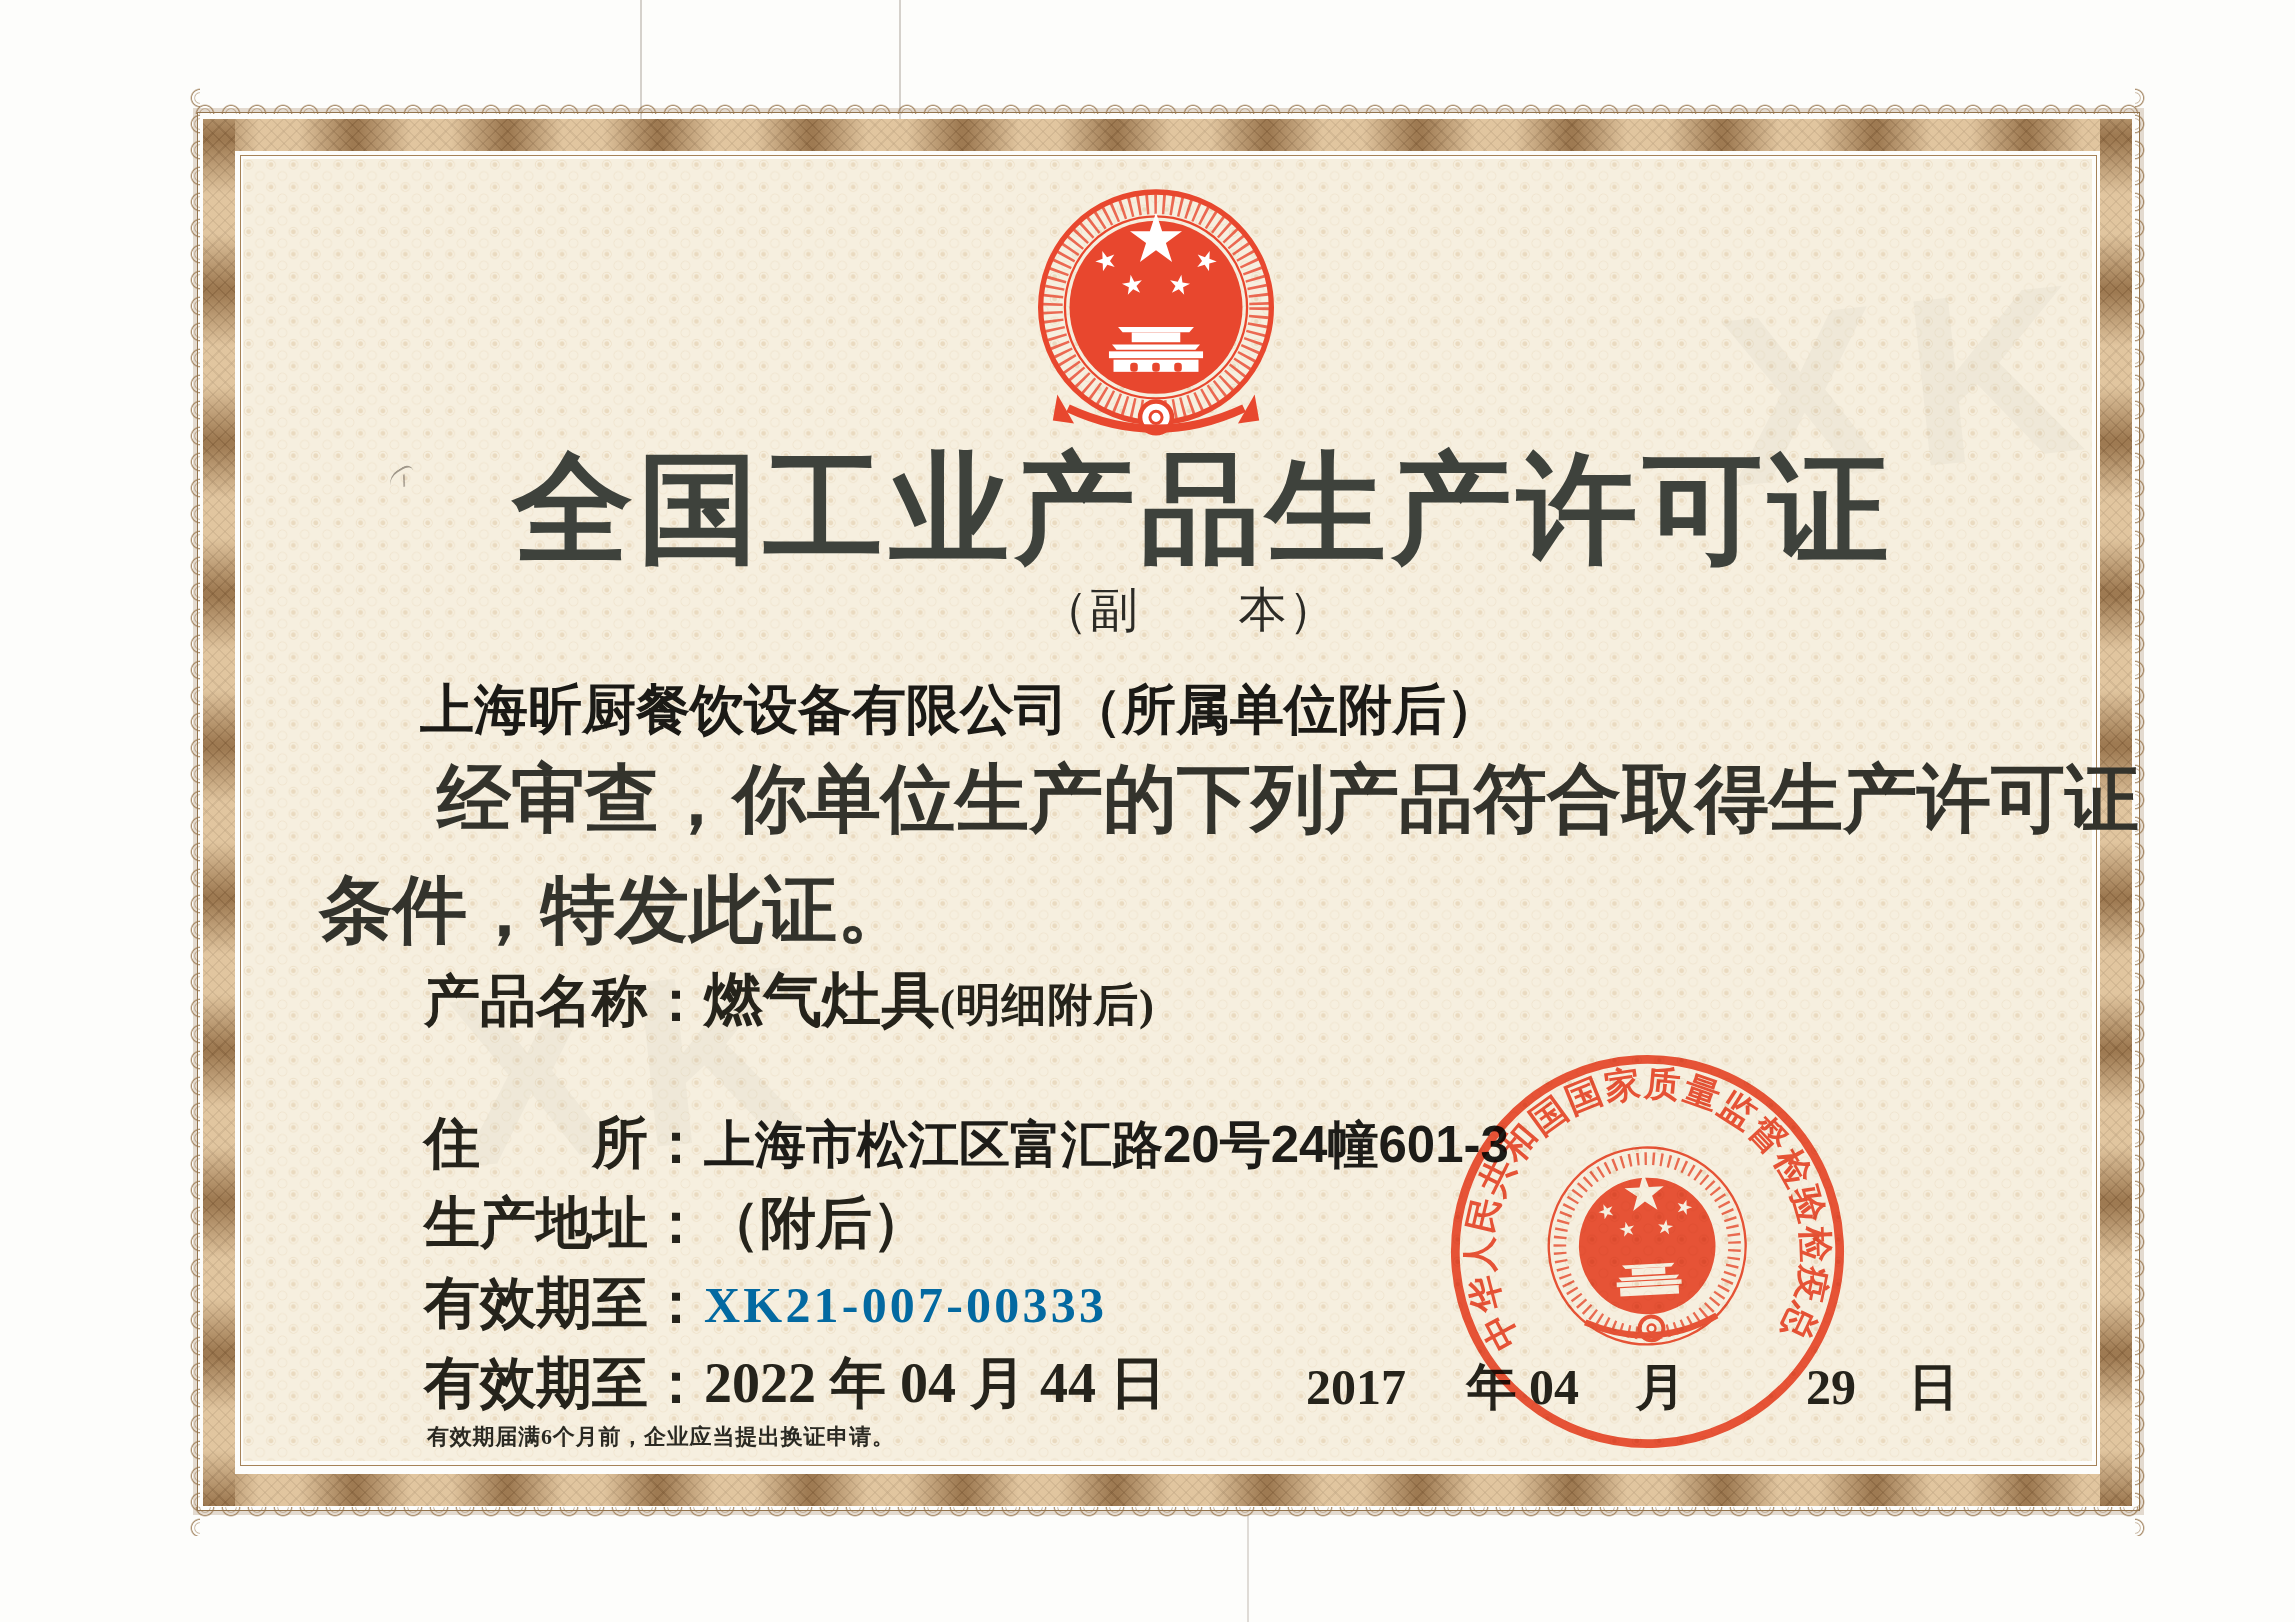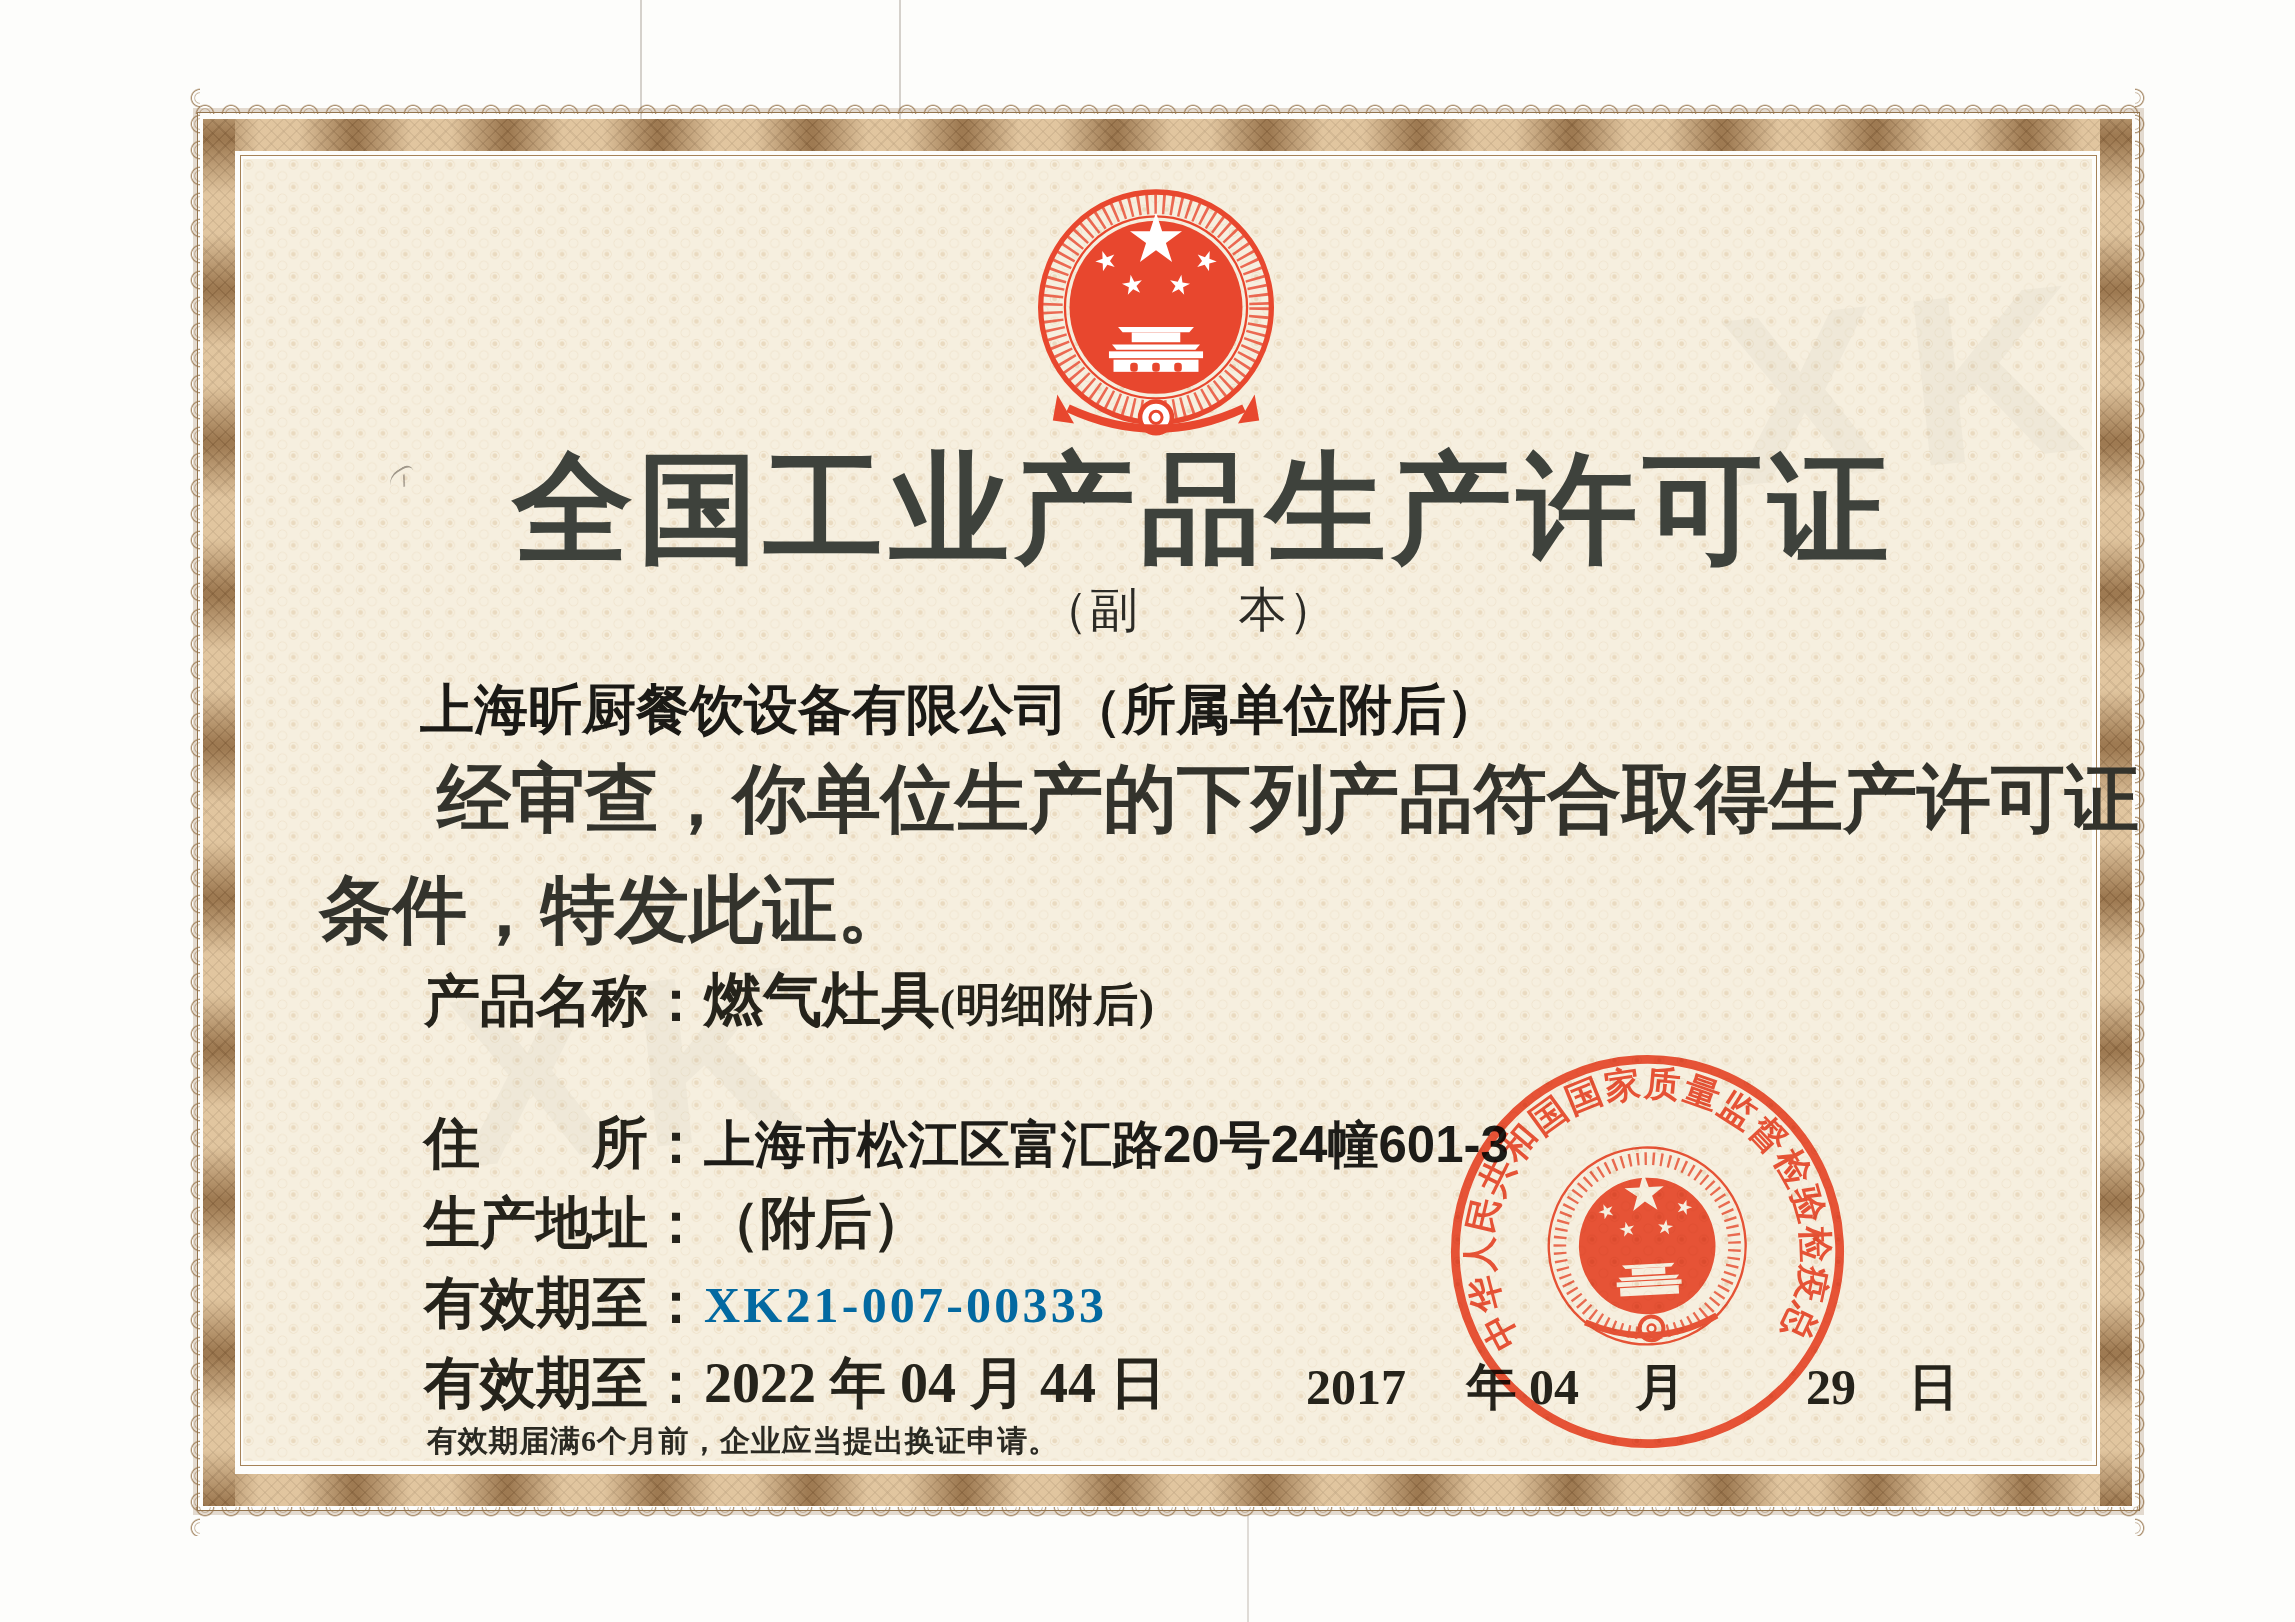--- a/index.html
+++ b/index.html
@@ -80,21 +80,21 @@
   .row .val-sans{font-family:"Liberation Sans","DejaVu Sans",sans-serif;font-size:51px;font-weight:bold;color:#1d1c18;}
   .row .val-serif{font-size:51px;color:#0369a1;}
   .r-product{left:424px;top:971px;}
   .r-product .big{font-size:59px;}
   .r-product .small{font-size:45px;letter-spacing:0.8px;}
   .r-address{left:424px;top:1115px;}
   .r-site{left:424px;top:1195px;}
   .r-certno{left:424px;top:1275px;}
   .r-certno .val-serif{letter-spacing:3.2px;font-size:50px;}
   .r-valid{left:424px;top:1355px;}
-  .note{left:427px;top:1426px;font-size:30px;color:#2a2922;font-weight:bold;letter-spacing:0.8px;}
+  .note{left:427px;top:1426px;font-size:22px;color:#2a2922;font-weight:bold;letter-spacing:0.8px;}
   .issue-date{left:1306px;top:1362px;font-size:50px;color:#25231b;font-weight:bold;}
   .issue-date span{display:inline-block;}
   .g60{margin-left:48px;} .g85{} .g55{margin-left:44px;}
   .g135{margin-left:108px;} .g50{margin-left:40px;}
   
   .emblem{position:absolute;left:1027px;top:159px;width:258px;height:327px;}
   .seal{position:absolute;left:1445px;top:1049px;width:405px;height:405px;
     mix-blend-mode:multiply;opacity:.93;transform:rotate(-3deg);}
 </style>
 </head>

